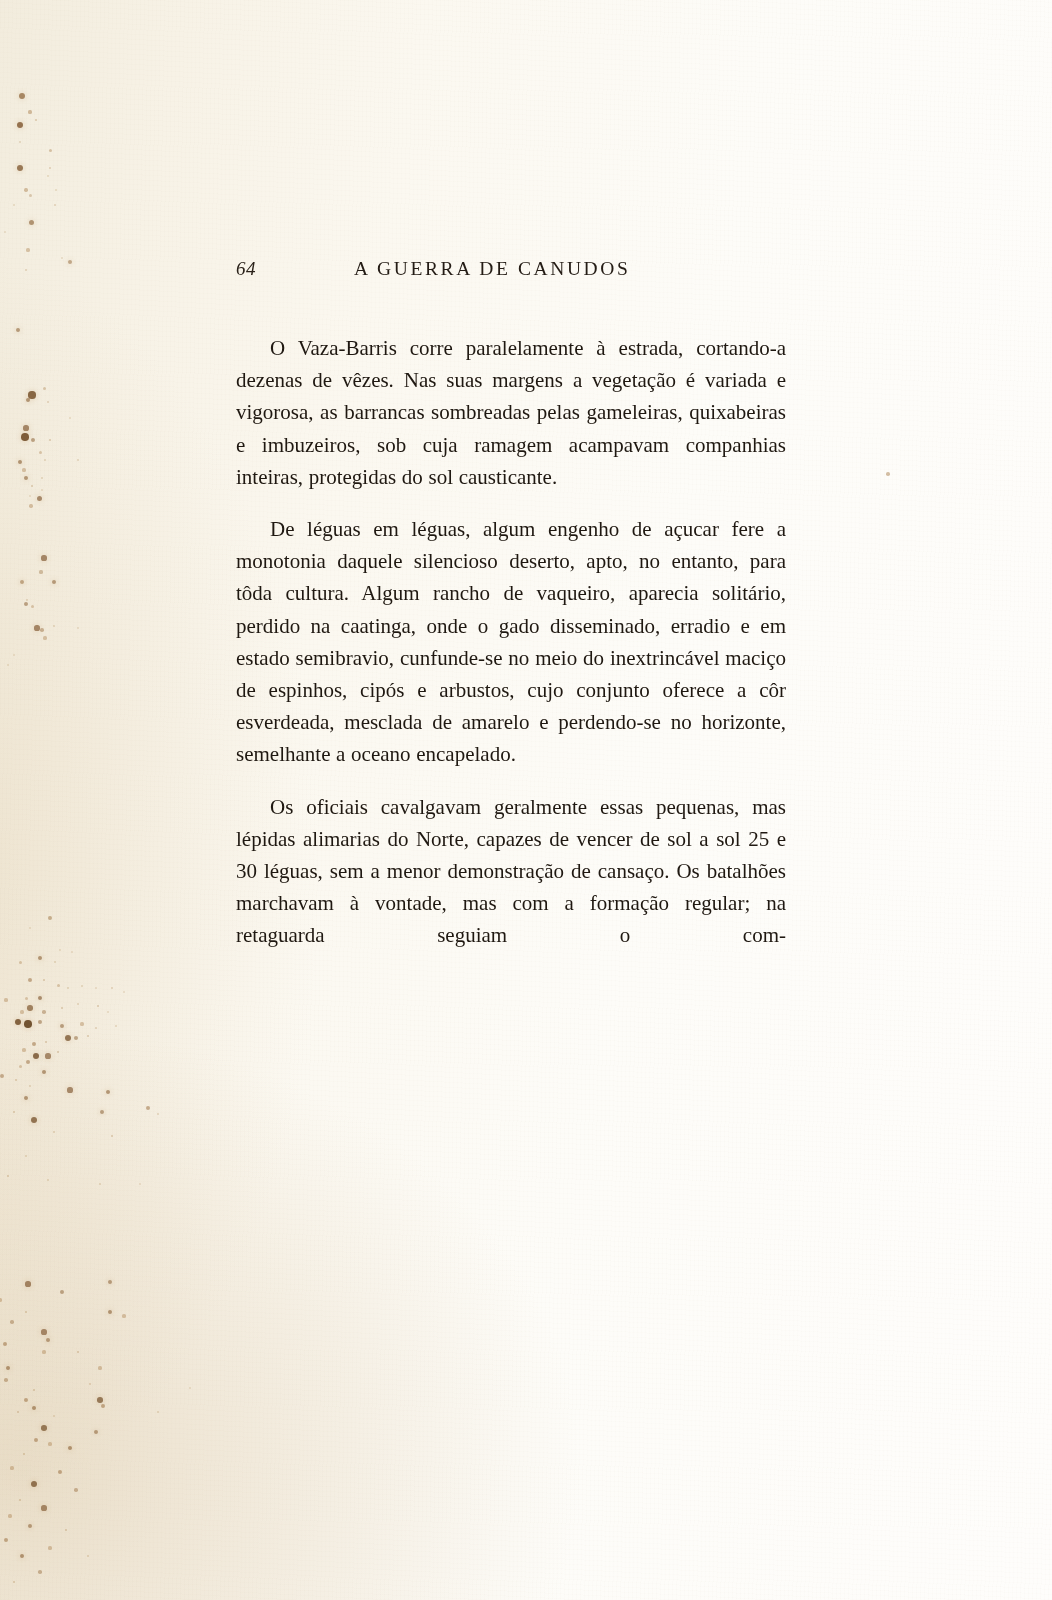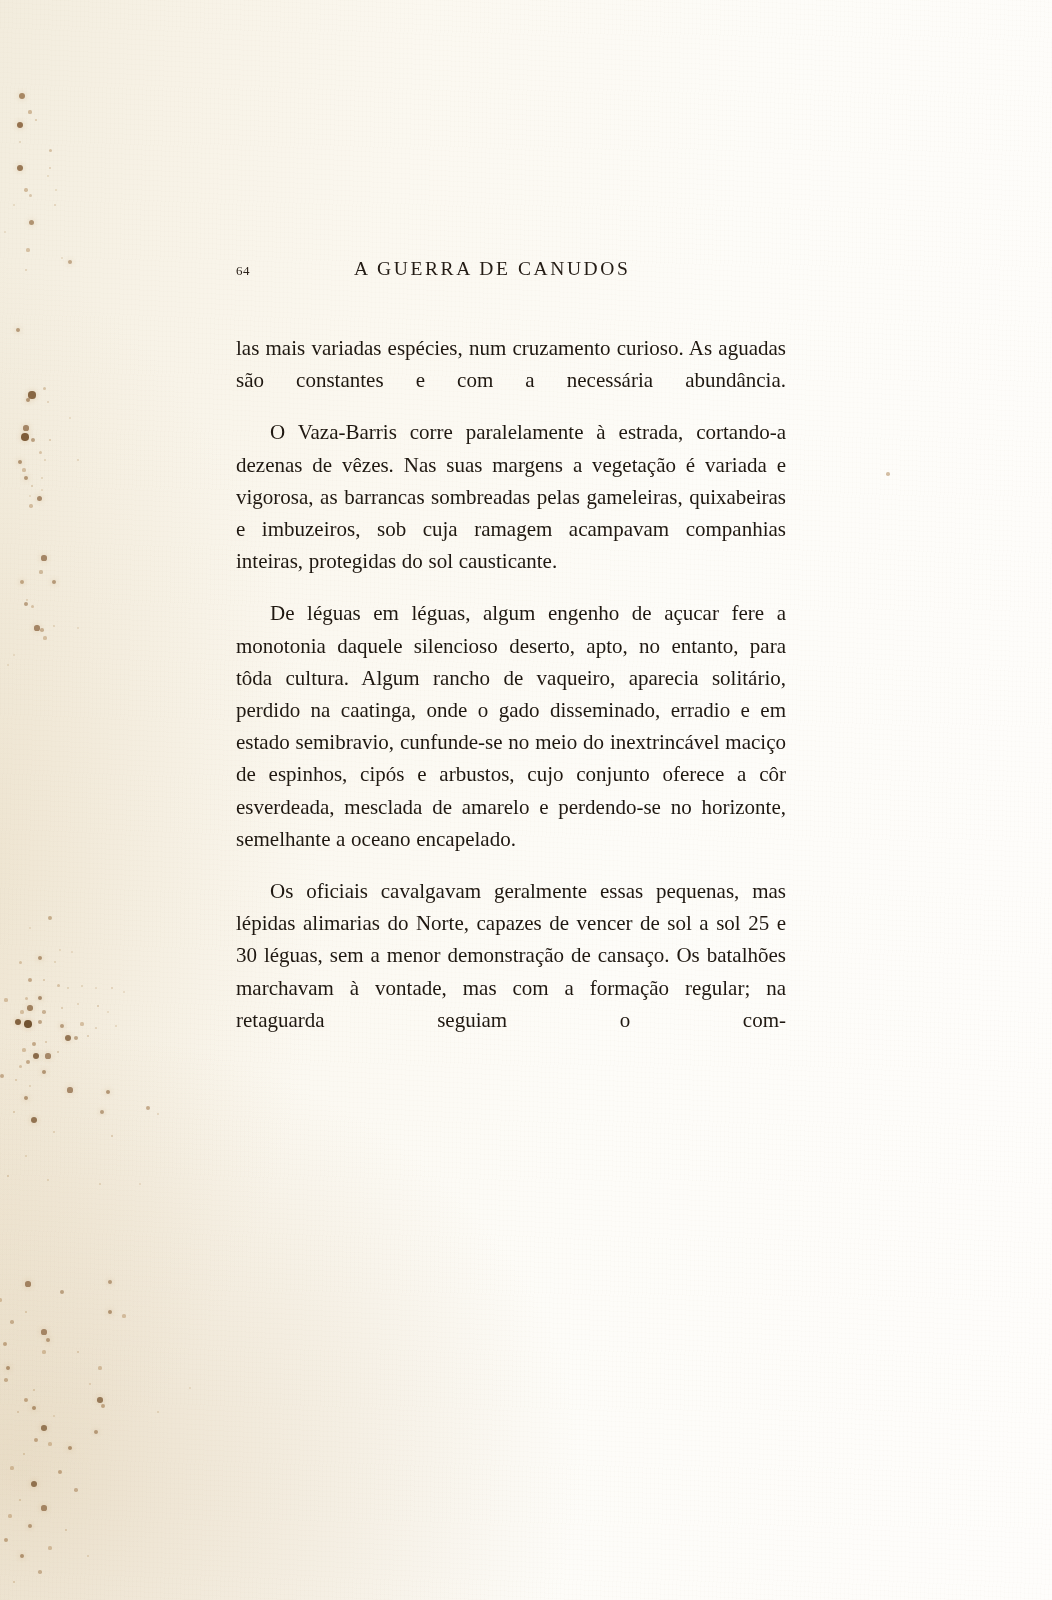--- a/index.html
+++ b/index.html
@@ -43,25 +43,26 @@
     width: 550px;
   }
 
   #running-head {
     display: flex;
     align-items: baseline;
     height: 30px;
     margin-bottom: 44px;
   }
   #folio {
-    font-size: 13px;
+    font-size: 19px;
     letter-spacing: 0.5px;
     color: #2a2119;
     width: 118px;
     flex: none;
+    font-style: italic;
   }
   #head-title {
     font-size: 19.5px;
     letter-spacing: 2.6px;
     color: #241c15;
     white-space: nowrap;
   }
 
   p.body {
     margin: 0 0 20px 0;
@@ -268,19 +269,18 @@
       <span style="left: 188.8px; top: 1386.8px; width: 2.4px; height: 2.4px; background: rgb(176, 138, 80); opacity: 0.24;"></span>
     </div>
 
   <div id="textblock">
 
     <div id="running-head">
       <span id="folio">64</span>
       <span id="head-title">A GUERRA DE CANUDOS</span>
     </div>
 
-    <p class="body noindent full">las mais variadas espécies, num cruzamento curioso. As aguadas são constantes e com a necessária abundância.</p>
     <p class="body">O Vaza-Barris corre paralelamente à estrada, cortando-a dezenas de vêzes. Nas suas margens a vegetação é variada e vigorosa, as barrancas sombreadas pelas gameleiras, quixabeiras e imbuzeiros, sob cuja ramagem acampavam companhias inteiras, protegidas do sol causticante.</p>
     <p class="body">De léguas em léguas, algum engenho de açucar fere a monotonia daquele silencioso deserto, apto, no entanto, para tôda cultura. Algum rancho de vaqueiro, aparecia solitário, perdido na caatinga, onde o gado disseminado, erradio e em estado semibravio, cunfunde-se no meio do inextrincável maciço de espinhos, cipós e arbustos, cujo conjunto oferece a côr esverdeada, mesclada de amarelo e perdendo-se no horizonte, semelhante a oceano encapelado.</p>
     <p class="body full">Os oficiais cavalgavam geralmente essas pequenas, mas lépidas alimarias do Norte, capazes de vencer de sol a sol 25 e 30 léguas, sem a menor demonstração de cansaço. Os batalhões marchavam à vontade, mas com a formação regular; na retaguarda seguiam o com-</p>
 
   </div>
 </div>
 
 </body></html>

